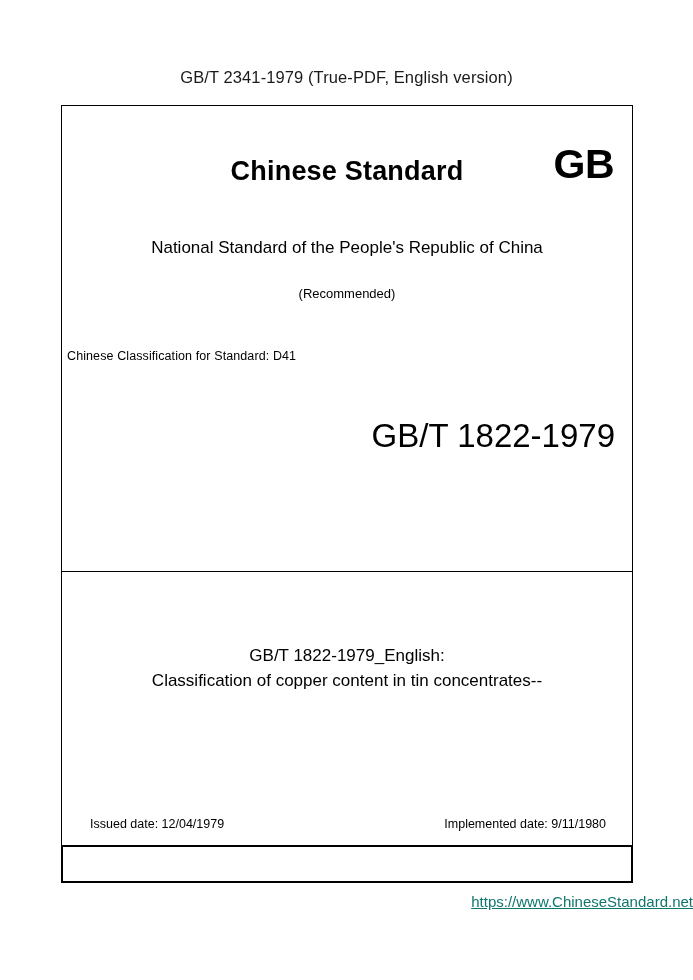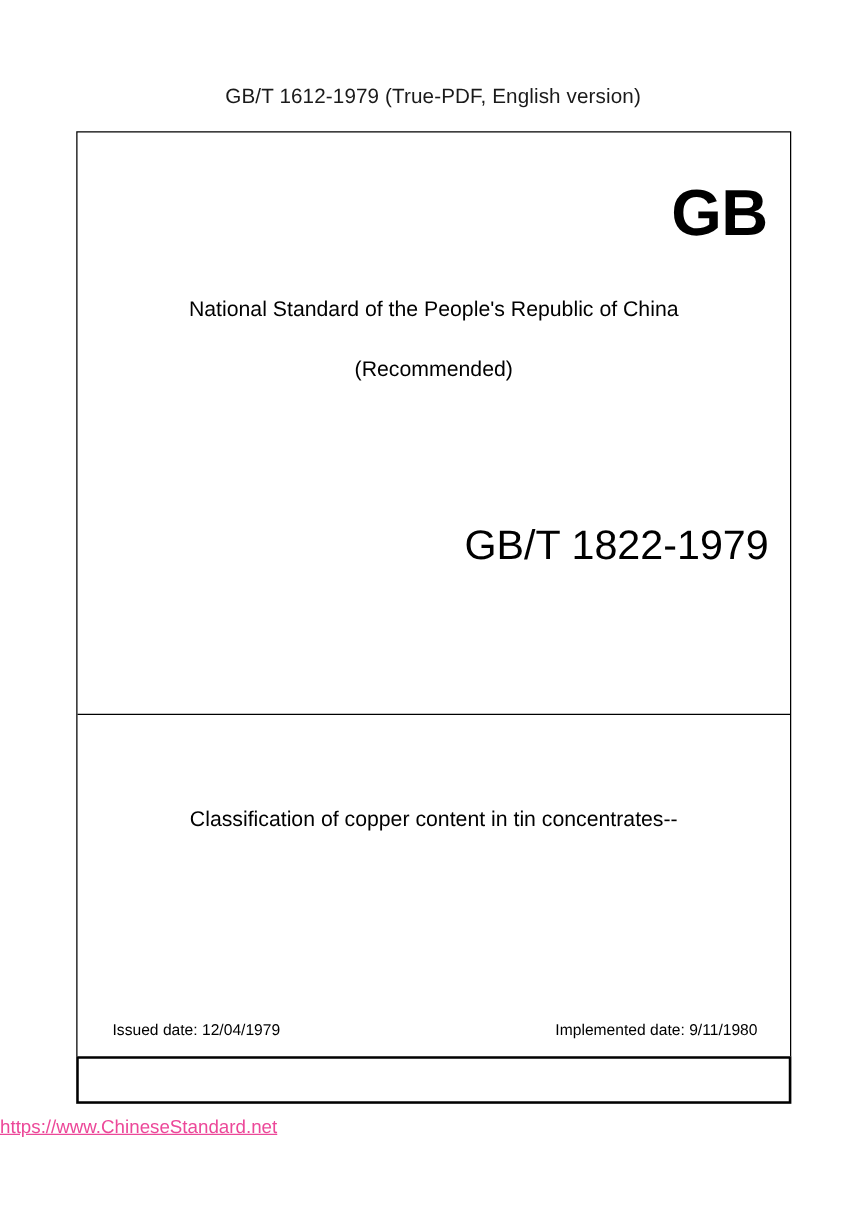--- a/index.html
+++ b/index.html
@@ -67,41 +67,41 @@
     text-align: center;
     font-size: 27px;
     font-weight: bold;
     letter-spacing: 0.2px;
   }
 
   .gb-badge {
     position: absolute;
     right: 18px;
     top: 35px;
-    font-size: 52px;
+    font-size: 41px;
     font-weight: bold;
     letter-spacing: -0.5px;
   }
 
   .subtitle-line1 {
     position: absolute;
     left: 0;
     top: 132px;
     width: 100%;
     text-align: center;
     font-size: 17px;
   }
 
   .subtitle-line2 {
     position: absolute;
     left: 0;
     top: 180px;
     width: 100%;
     text-align: center;
-    font-size: 17px;
+    font-size: 13px;
   }
 
   .classification {
     position: absolute;
     left: 5px;
     top: 243px;
     width: 100%;
     font-size: 12.5px;
     letter-spacing: 0.1px;
   }
@@ -161,49 +161,52 @@
     border: 2.5px solid #000000;
     box-sizing: border-box;
     background: #ffffff;
   }
 
   .footer-link {
     position: absolute;
     left: 0;
     top: 893px;
     width: 693px;
-    text-align: left;
+    text-align: right;
     font-size: 15px;
-    color: #ec4899;
+    color: #0f766e;
     text-decoration: underline;
   }
 </style>
 </head>
 <body>
 
 <div class="page">
 
-  <div class="top-caption">GB/T 1612-1979 (True-PDF, English version)</div>
+  <div class="top-caption">GB/T 2341-1979 (True-PDF, English version)</div>
 
   <div class="frame">
 
     <div class="upper">
+      <div class="title-main">Chinese Standard</div>
 
       <div class="gb-badge">GB</div>
 
       <div class="subtitle-line1">National Standard of the People's Republic of China</div>
 
       <div class="subtitle-line2">(Recommended)</div>
 
+      <div class="classification">Chinese Classification for Standard: D41</div>
 
       <div class="std-number">GB/T 1822-1979</div>
     </div>
 
     <div class="lower">
       <div class="eng-title">
+        <div>GB/T 1822-1979_English:</div>
         <div>Classification of copper content in tin concentrates--</div>
       </div>
 
       <div class="issued-date">Issued date: 12/04/1979</div>
 
       <div class="implemented-date">Implemented date: 9/11/1980</div>
     </div>
 
   </div>
 

